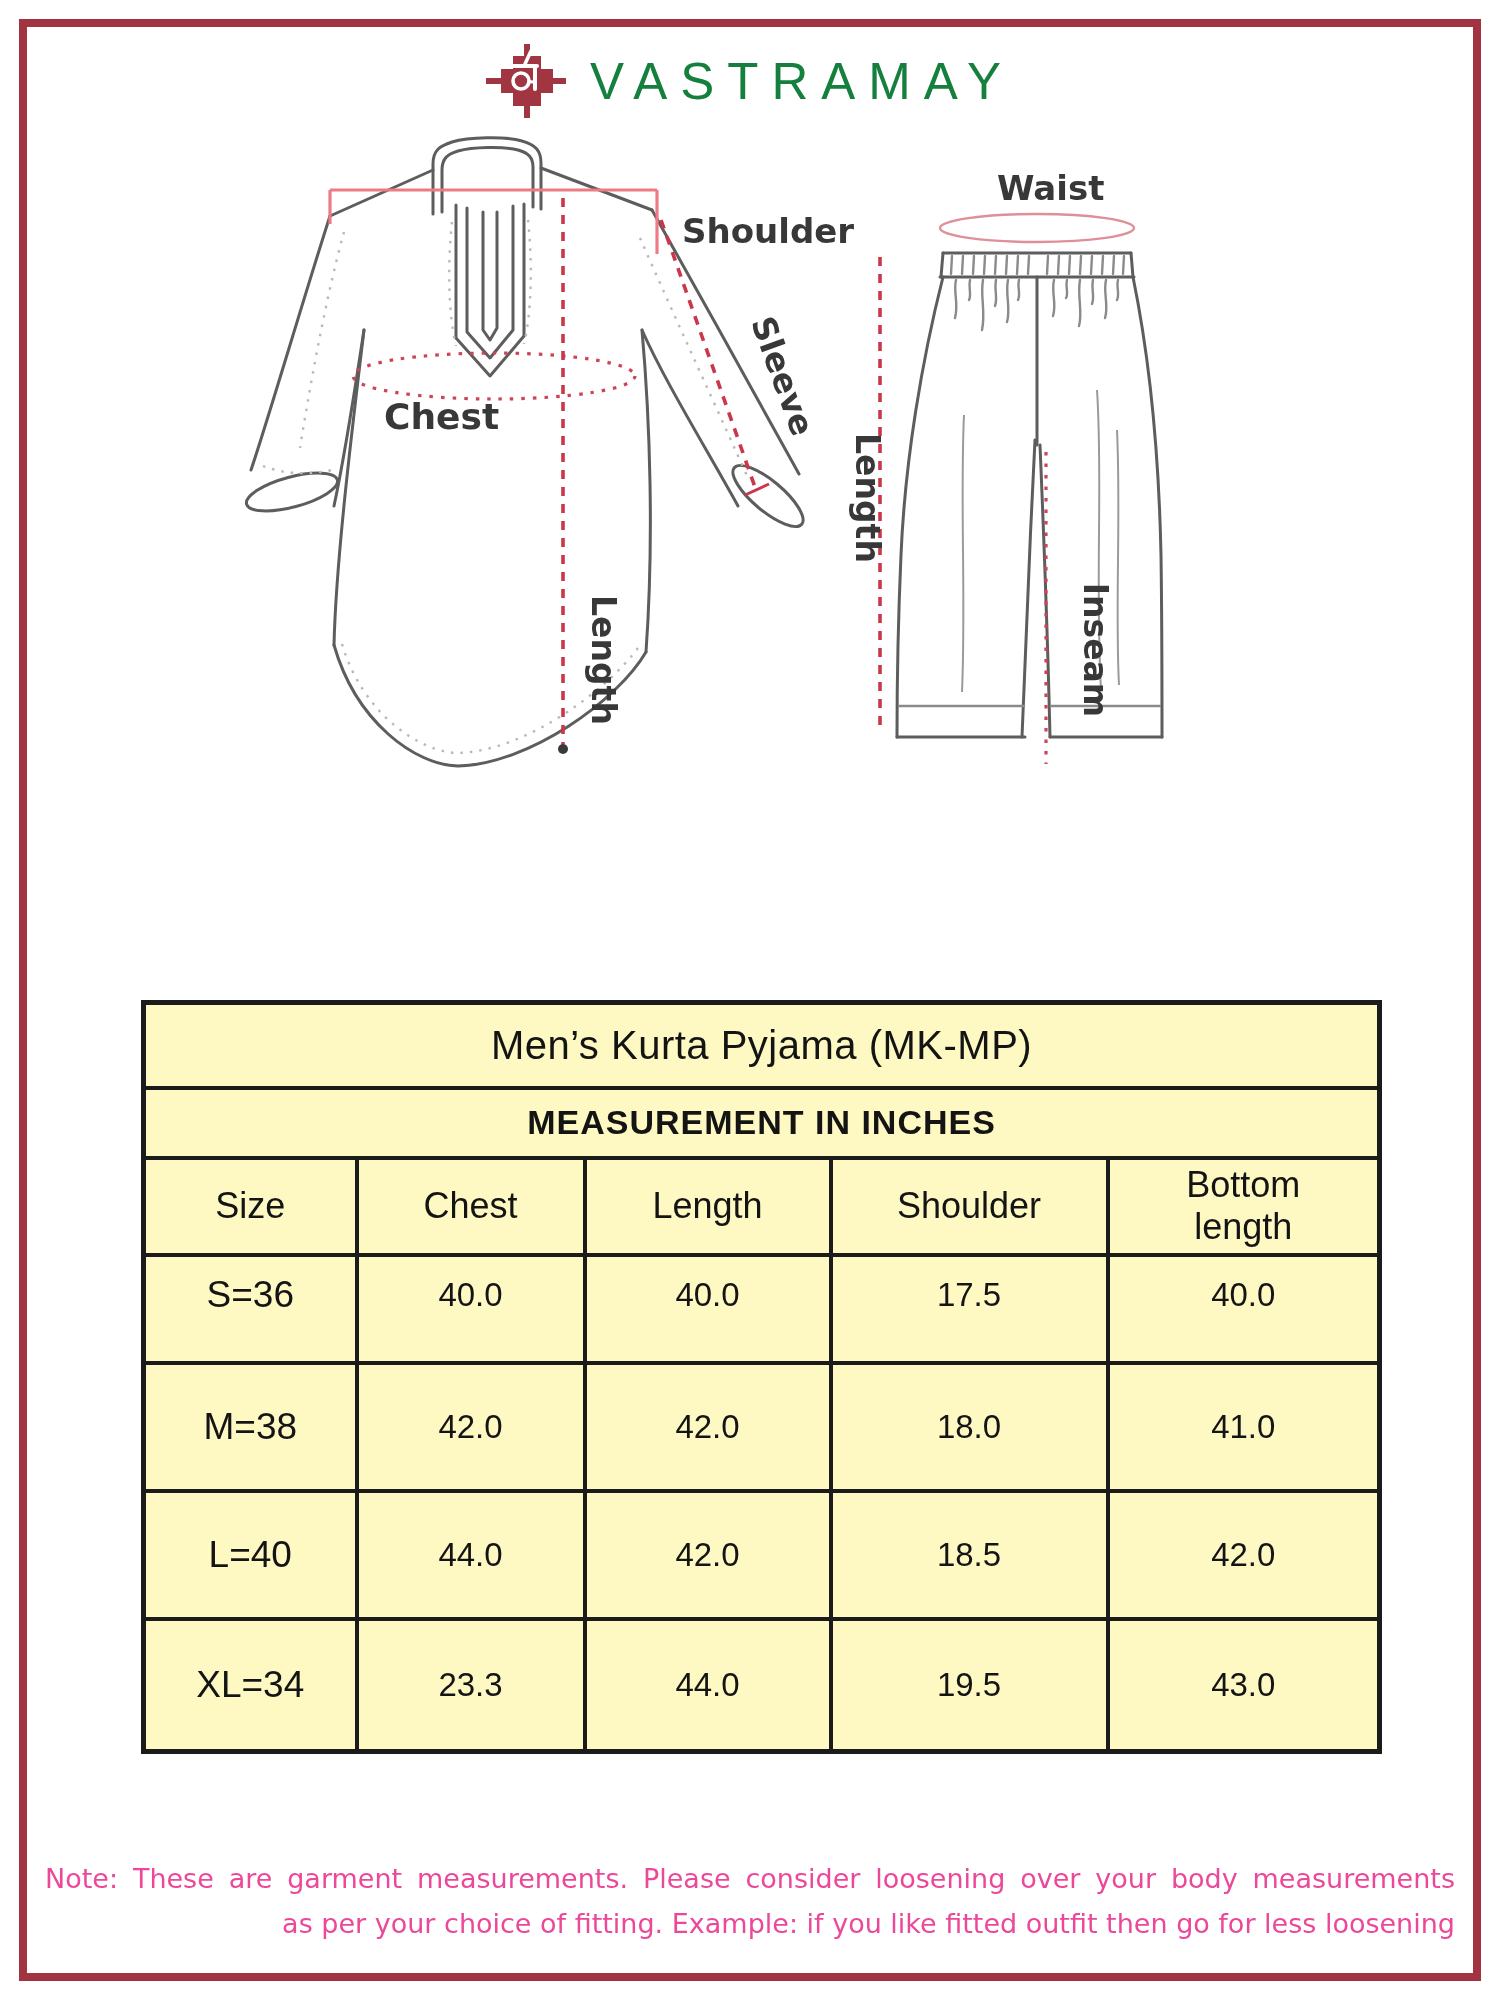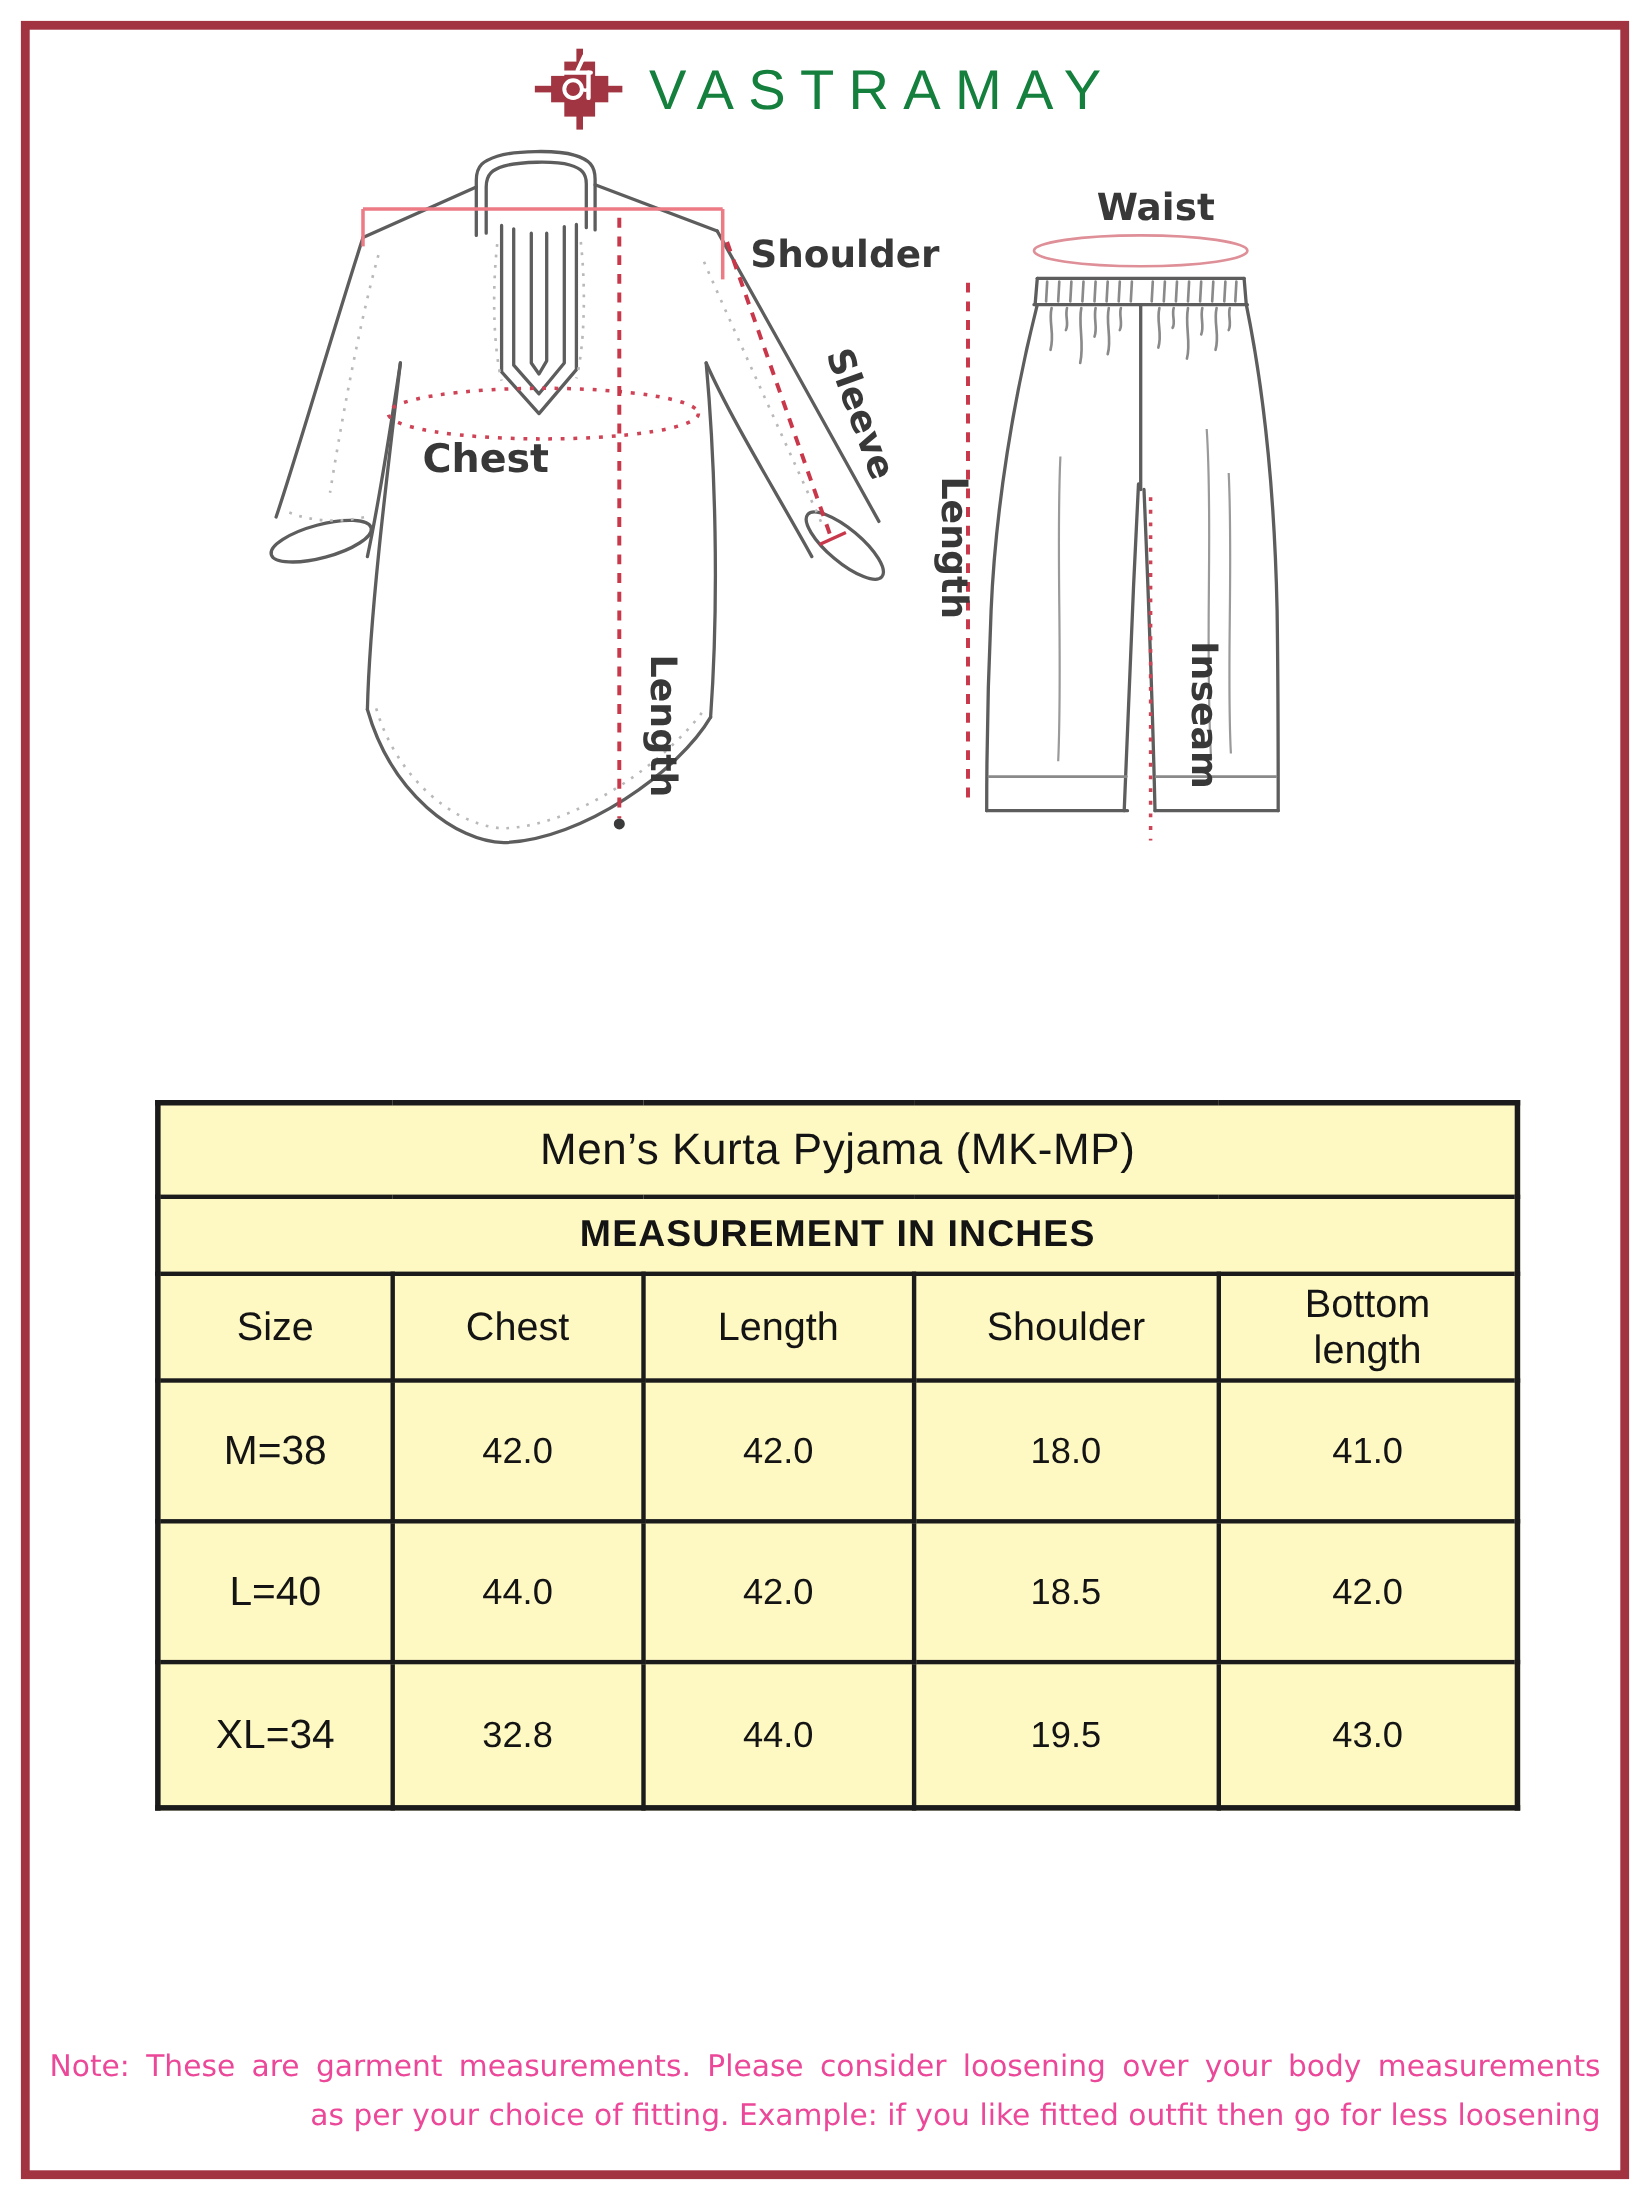--- a/index.html
+++ b/index.html
@@ -198,37 +198,44 @@
       <tr class="row-sub">
         <td colspan="5">MEASUREMENT IN INCHES</td>
       </tr>
       <tr class="row-head">
         <th>Size</th>
         <th>Chest</th>
         <th>Length</th>
         <th>Shoulder</th>
         <th><span class="wrap">Bottom length</span></th>
       </tr>
+      <tr class="row-data row-s">
+        <td class="size-cell">S=36</td>
+        <td>40.0</td>
+        <td>40.0</td>
+        <td>17.5</td>
+        <td>40.0</td>
+      </tr>
       <tr class="row-data row-m">
         <td class="size-cell">M=38</td>
         <td>42.0</td>
         <td>42.0</td>
         <td>18.0</td>
         <td>41.0</td>
       </tr>
       <tr class="row-data row-l">
         <td class="size-cell">L=40</td>
         <td>44.0</td>
         <td>42.0</td>
         <td>18.5</td>
         <td>42.0</td>
       </tr>
       <tr class="row-data row-xl">
         <td class="size-cell">XL=34</td>
-        <td>32.8</td>
+        <td>23.3</td>
         <td>44.0</td>
         <td>19.5</td>
         <td>43.0</td>
       </tr>
     </tbody>
   </table>
 
   <div class="note">
     <div class="l1">Note: These are garment measurements. Please consider loosening over your body measurements</div>
     <div class="l2">as per your choice of fitting. Example: if you like fitted outfit then go for less loosening</div>

